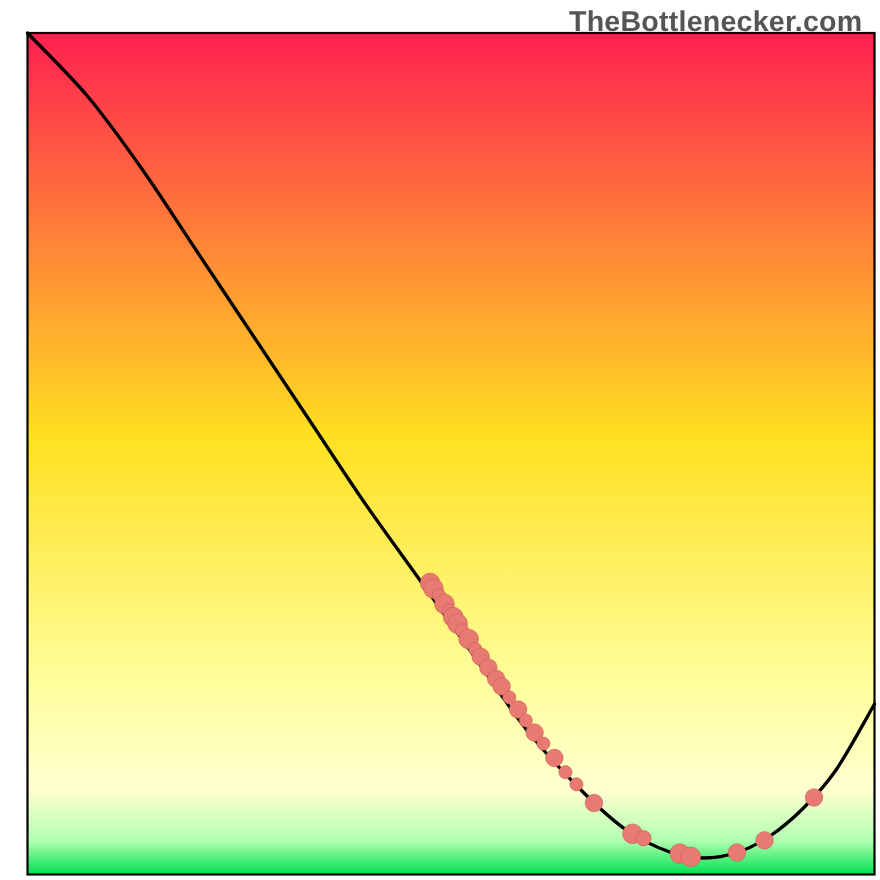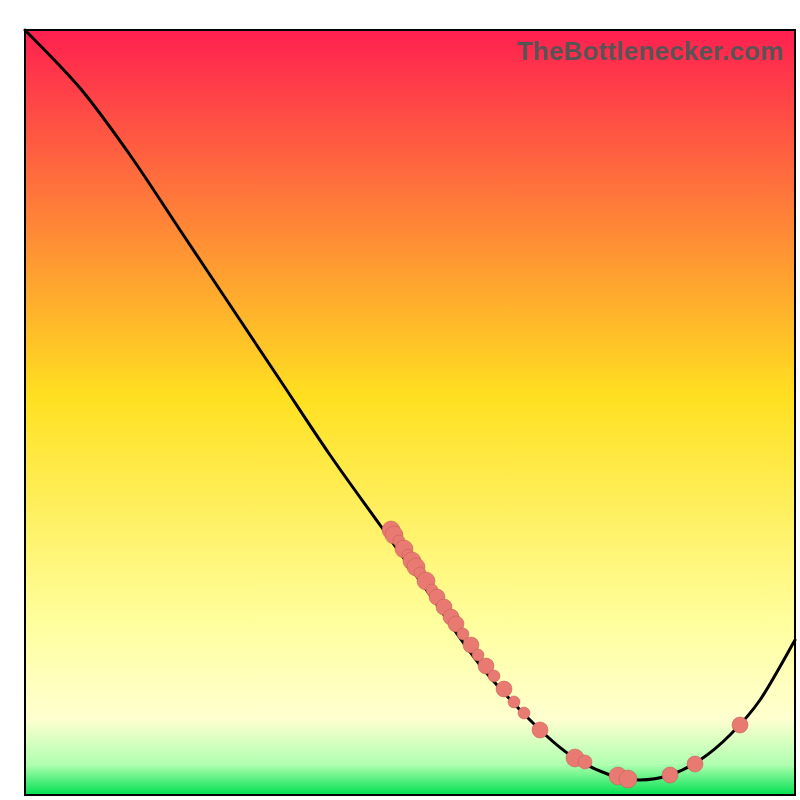--- a/index.html
+++ b/index.html
@@ -17,21 +17,20 @@
   }
   .attribution {
     position: absolute;
     top: 4px;
     right: 16px;
     font-size: 26px;
     font-weight: 600;
     color: #555555;
     letter-spacing: 0.2px;
     z-index: 10;
-    margin-top: 32px;
   }
   svg.plot {
     position: absolute;
     left: 0;
     top: 0;
     width: 800px;
     height: 800px;
   }
 </style>
 </head>

